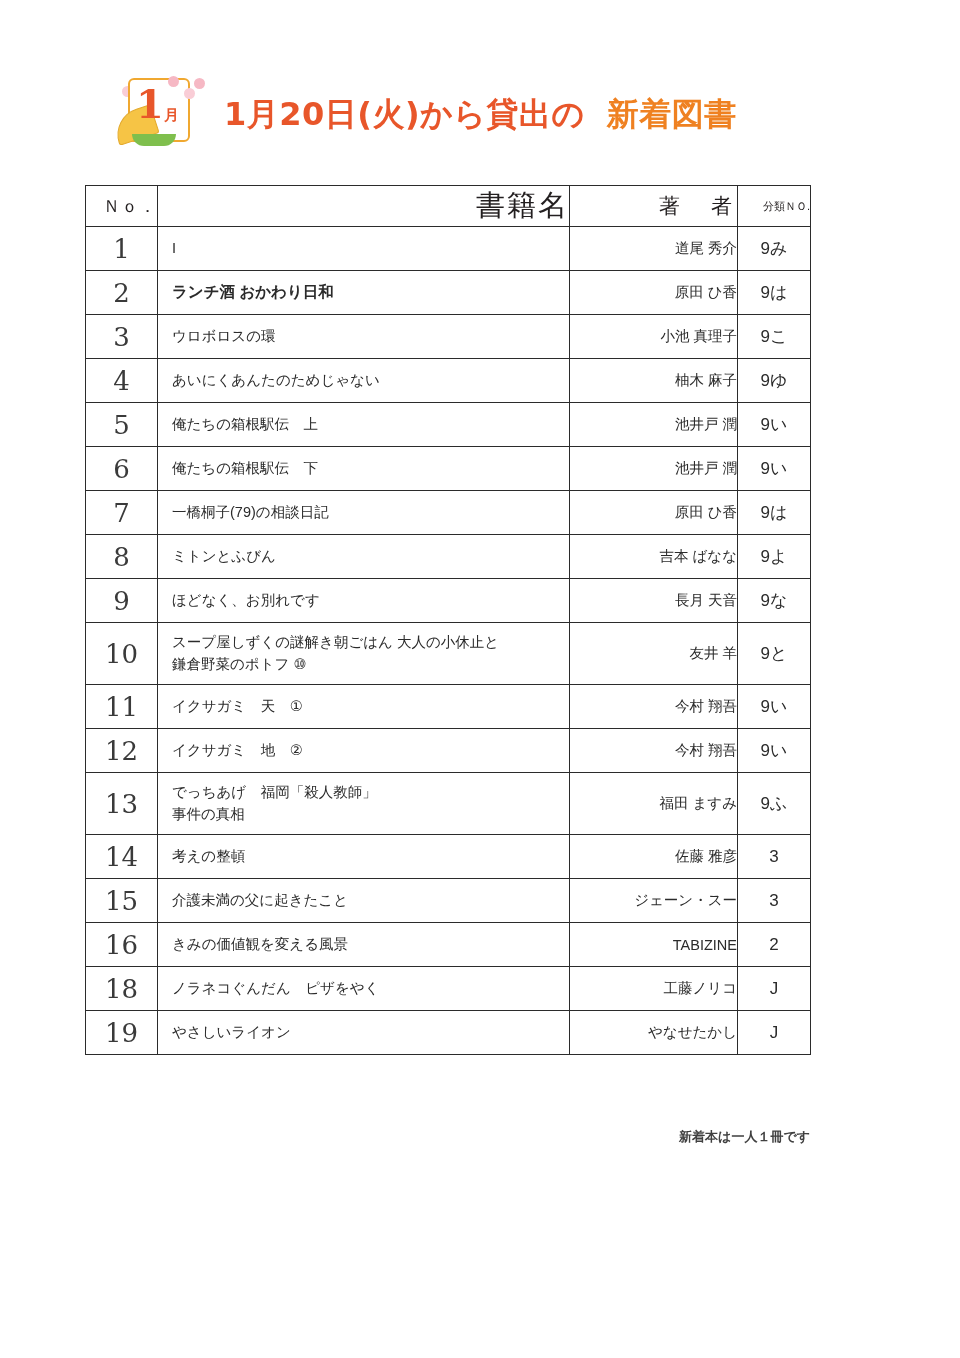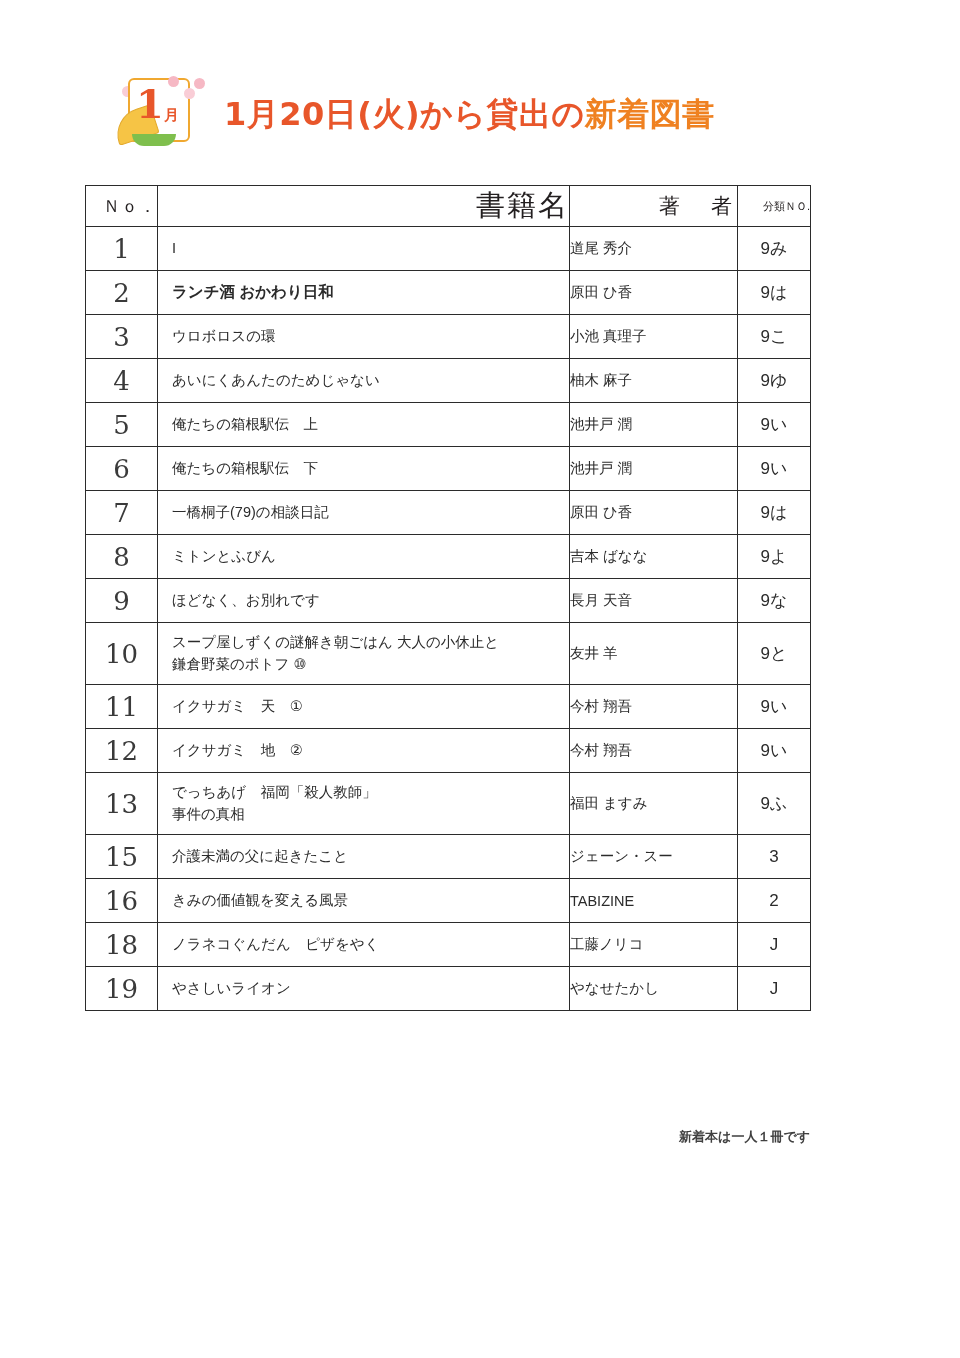--- a/index.html
+++ b/index.html
@@ -103,21 +103,21 @@
 
   .header-title {
     font-size: 32px;
     font-weight: bold;
     letter-spacing: 0.5px;
     white-space: nowrap;
     font-family: "DejaVu Sans", "Liberation Sans", sans-serif;
     margin-left: 10px;
   }
   .title-part1 { color: #e8562a; }
-  .title-part2 { color: #ef8121; }
+  .title-part2 { color: #ef8121; margin-left: 22px; }
 
   
   .book-table {
     position: absolute;
     top: 185px;
     left: 85px;
     width: 725px;
     border-collapse: collapse;
     table-layout: fixed;
   }
@@ -171,21 +171,21 @@
     padding-left: 14px;
     font-size: 14.5px;
     line-height: 1.45;
     color: #2b2b2b;
   }
   td.cell-title.bold {
     font-weight: bold;
     font-size: 15.5px;
   }
   td.cell-auth {
-    text-align: left;
+    text-align: right;
     font-size: 14.5px;
     color: #2b2b2b;
   }
   td.cell-class {
     text-align: center;
     font-size: 17px;
     color: #2b2b2b;
   }
   tr.tall td { height: 62px; }
 
@@ -341,20 +341,28 @@
         <tr class="tall">
           <td class="cell-no">13</td>
           <td class="cell-title">
             <span class="title-line">でっちあげ　福岡「殺人教師」</span>
             <span class="title-line">事件の真相</span>
           </td>
           <td class="cell-auth">福田 ますみ</td>
           <td class="cell-class">9ふ</td>
         </tr>
         <tr>
+          <td class="cell-no">14</td>
+          <td class="cell-title">
+            <span class="title-line">考えの整頓</span>
+          </td>
+          <td class="cell-auth">佐藤 雅彦</td>
+          <td class="cell-class">3</td>
+        </tr>
+        <tr>
           <td class="cell-no">15</td>
           <td class="cell-title">
             <span class="title-line">介護未満の父に起きたこと</span>
           </td>
           <td class="cell-auth">ジェーン・スー</td>
           <td class="cell-class">3</td>
         </tr>
         <tr>
           <td class="cell-no">16</td>
           <td class="cell-title">

